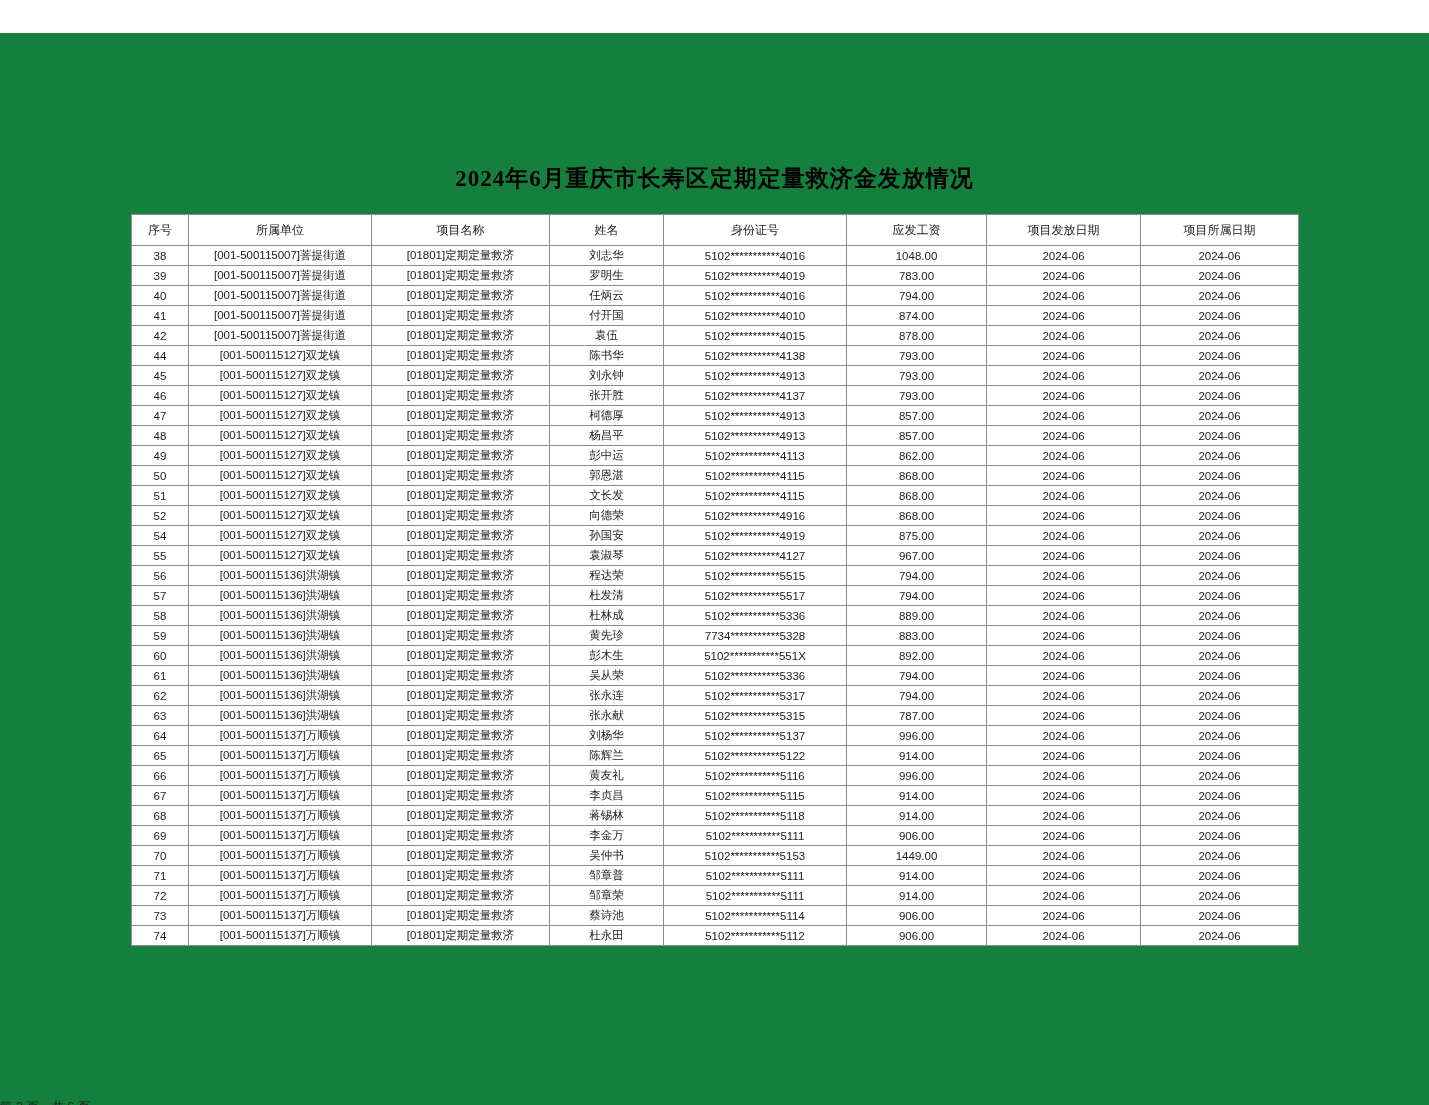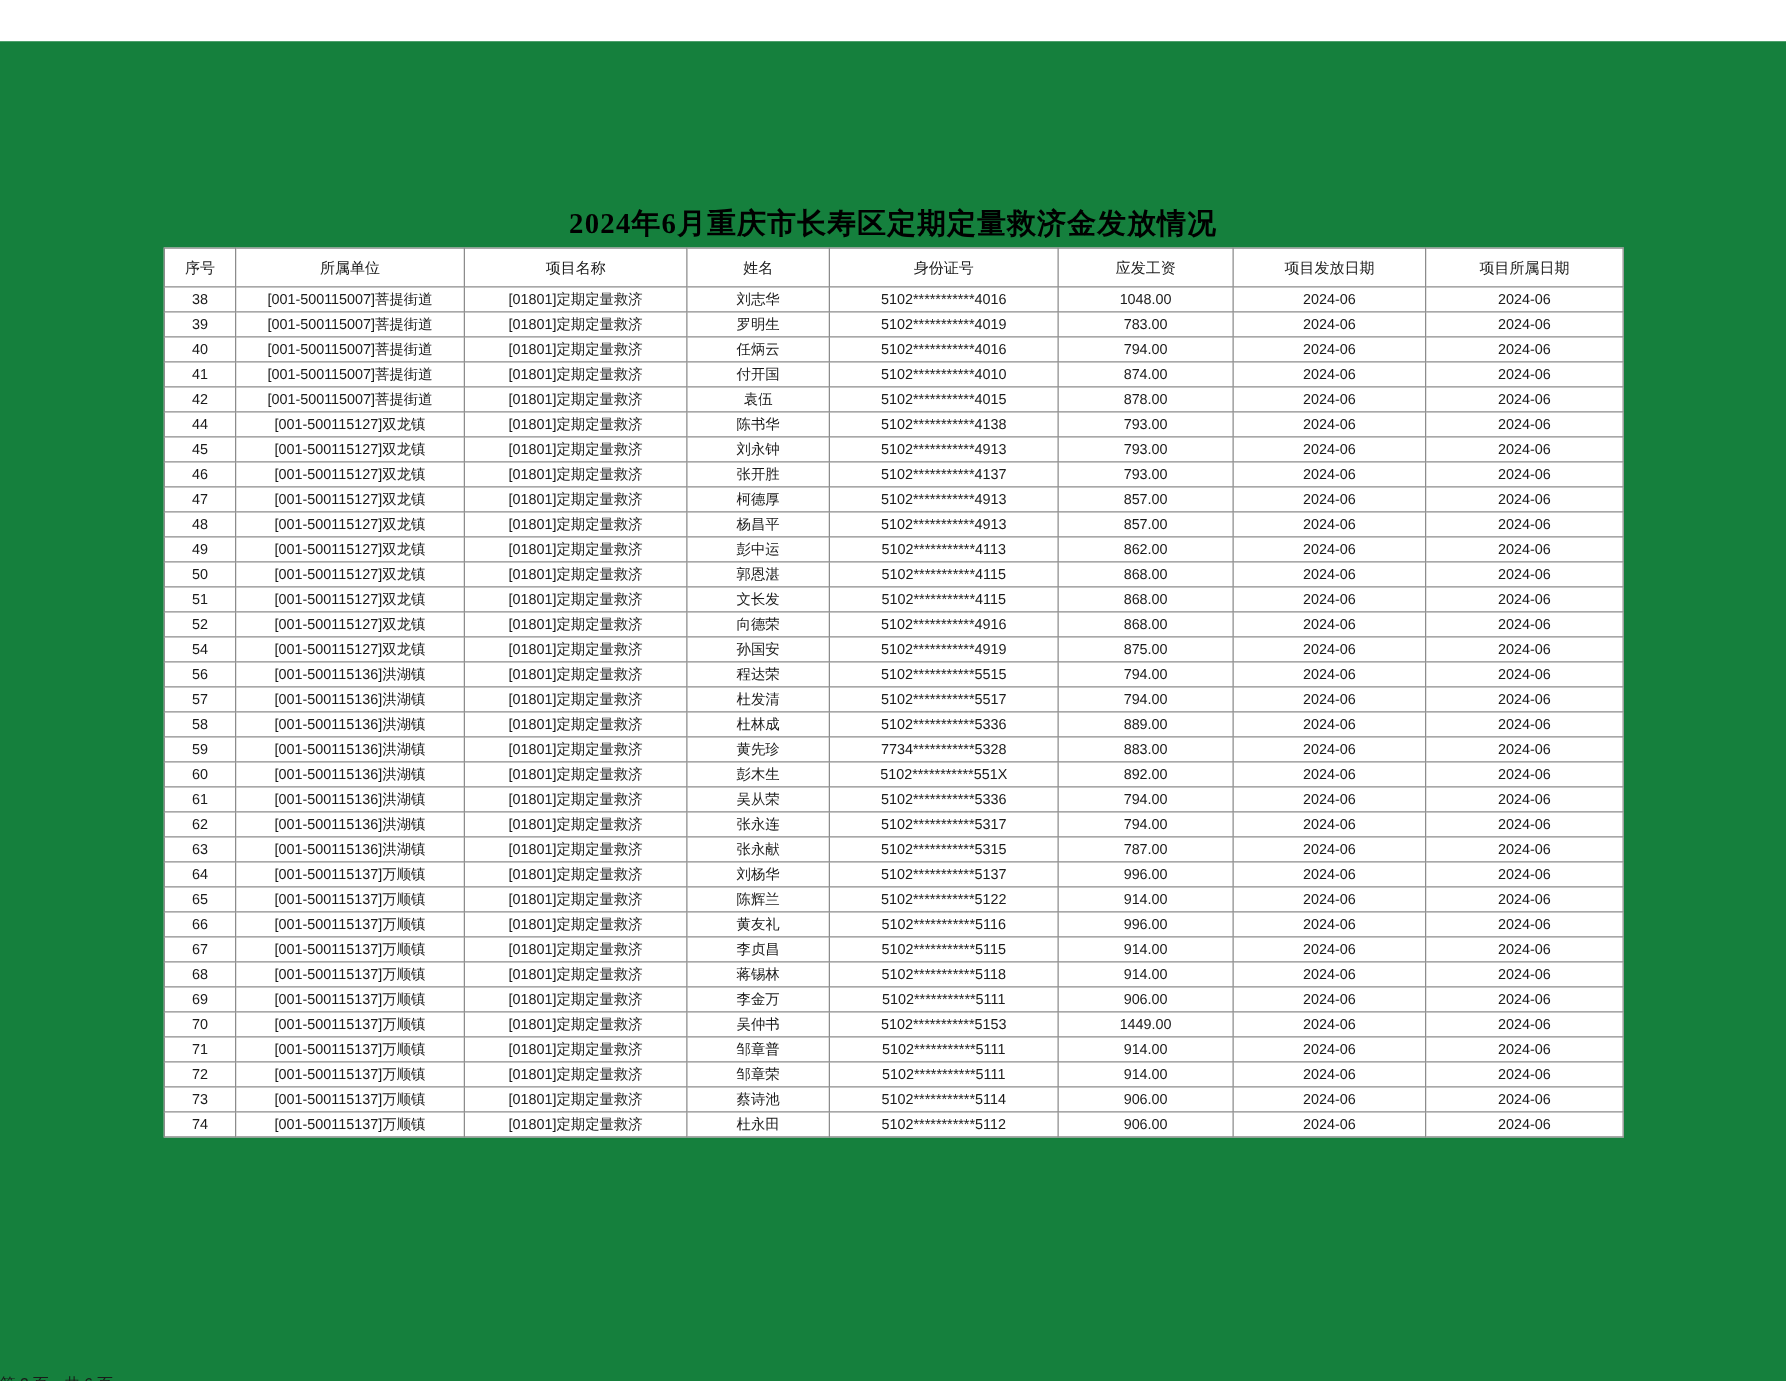--- a/index.html
+++ b/index.html
@@ -26,21 +26,21 @@
     width: 100%;
     text-align: center;
     font-family: "Liberation Serif", "DejaVu Serif", serif;
     font-size: 23px;
     font-weight: 700;
     letter-spacing: 1px;
     color: #000000;
   }
   table.payment-table {
     position: absolute;
-    top: 165px;
+    top: 181px;
     left: 131px;
     width: 1167px;
     border-collapse: collapse;
     table-layout: fixed;
     background: #ffffff;
   }
   table.payment-table th,
   table.payment-table td {
     border: 1px solid #8c8c8c;
     text-align: center;
@@ -244,20 +244,30 @@
           <td>54</td>
           <td>[001-500115127]双龙镇</td>
           <td>[01801]定期定量救济</td>
           <td>孙国安</td>
           <td>5102***********4919</td>
           <td>875.00</td>
           <td>2024-06</td>
           <td>2024-06</td>
         </tr>
         <tr>
+          <td>55</td>
+          <td>[001-500115127]双龙镇</td>
+          <td>[01801]定期定量救济</td>
+          <td>袁淑琴</td>
+          <td>5102***********4127</td>
+          <td>967.00</td>
+          <td>2024-06</td>
+          <td>2024-06</td>
+        </tr>
+        <tr>
           <td>56</td>
           <td>[001-500115136]洪湖镇</td>
           <td>[01801]定期定量救济</td>
           <td>程达荣</td>
           <td>5102***********5515</td>
           <td>794.00</td>
           <td>2024-06</td>
           <td>2024-06</td>
         </tr>
         <tr>

